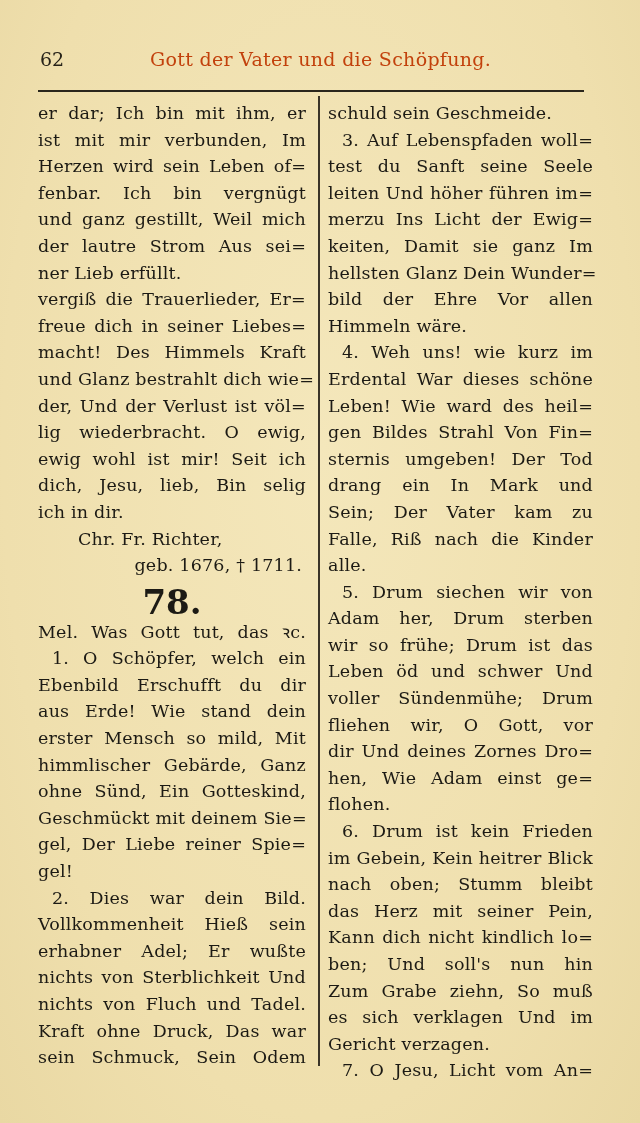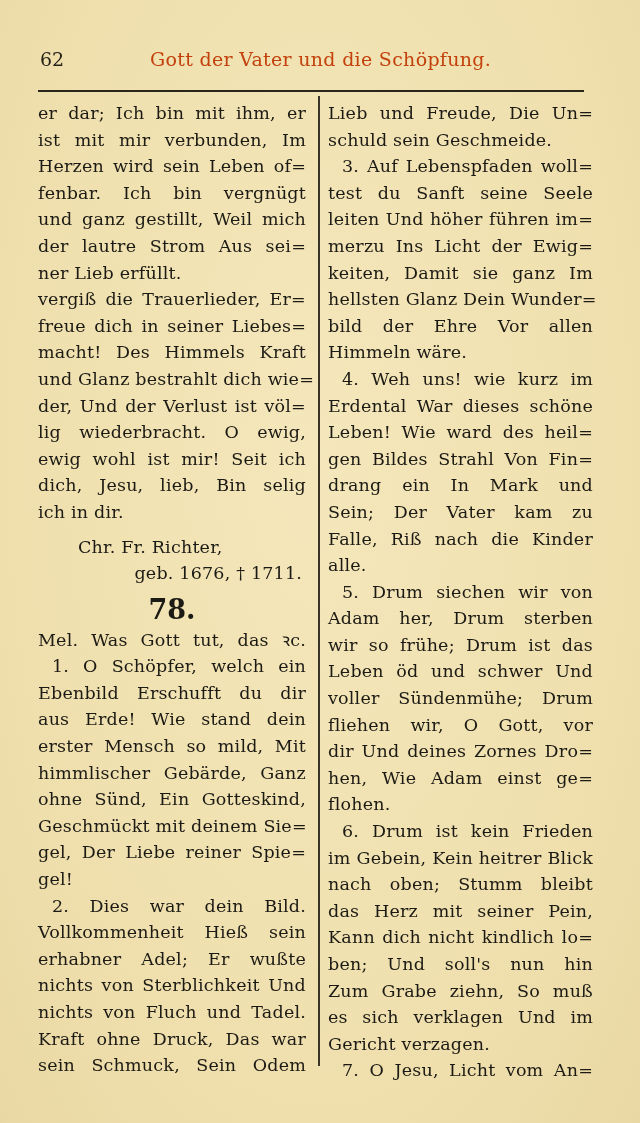--- a/index.html
+++ b/index.html
@@ -33,25 +33,25 @@
     .col-left { left: 38px; width: 268px; }
     .col-right { left: 328px; width: 265px; }
     .line {
       height: 26.6px; line-height: 26.6px;
       font-size: 17.5px; white-space: nowrap;
       text-align: justify; text-align-last: justify;
       letter-spacing: 0.2px;
     }
     .line.last { text-align-last: left; }
     .line.indent { padding-left: 14px; }
-    .attrib1 { padding-left: 40px; text-align-last: left; margin-top: 8px; }
+    .attrib1 { padding-left: 40px; text-align-last: left; }
     .attrib2 { text-align: right; text-align-last: right; padding-right: 4px; }
     .hymn-number {
       height: 40px; line-height: 46px; text-align: center;
-      font-size: 27px; font-weight: bold; font-family: "DejaVu Serif", serif;
+      font-size: 34px; font-weight: bold; font-family: "DejaVu Serif", serif;
     }
   </style>
 </head>
 <body>
 
 <div class="page">
 
   <div class="header">
     <span class="page-number">62</span>
     <span class="running-title">Gott der Vater und die Schöpfung.</span>
@@ -103,38 +103,38 @@
       <div class="line">erhabner Adel; Er wußte</div>
       <div class="line">nichts von Sterblichkeit Und</div>
       <div class="line">nichts von Fluch und Tadel.</div>
       <div class="line">Kraft ohne Druck, Das war</div>
       <div class="line">sein Schmuck, Sein Odem</div>
     </div>
   </div>
 
   <div class="column col-right">
     <div>
-      <div class="line">Lieb und Freude, Die Un=</div>
       <div class="line last">schuld sein Geschmeide.</div>
     </div>
     <div>
       <div class="line indent">3. Auf Lebenspfaden woll=</div>
       <div class="line">test du Sanft seine Seele</div>
       <div class="line">leiten Und höher führen im=</div>
       <div class="line">merzu Ins Licht der Ewig=</div>
       <div class="line">keiten, Damit sie ganz Im</div>
       <div class="line">hellsten Glanz Dein Wunder=</div>
       <div class="line">bild der Ehre Vor allen</div>
       <div class="line last">Himmeln wäre.</div>
     </div>
     <div>
       <div class="line indent">4. Weh uns! wie kurz im</div>
       <div class="line">Erdental War dieses schöne</div>
       <div class="line">Leben! Wie ward des heil=</div>
       <div class="line">gen Bildes Strahl Von Fin=</div>
+      <div class="line">sternis umgeben! Der Tod</div>
       <div class="line">drang ein In Mark und</div>
       <div class="line">Sein; Der Vater kam zu</div>
       <div class="line">Falle, Riß nach die Kinder</div>
       <div class="line last">alle.</div>
     </div>
     <div>
       <div class="line indent">5. Drum siechen wir von</div>
       <div class="line">Adam her, Drum sterben</div>
       <div class="line">wir so frühe; Drum ist das</div>
       <div class="line">Leben öd und schwer Und</div>

